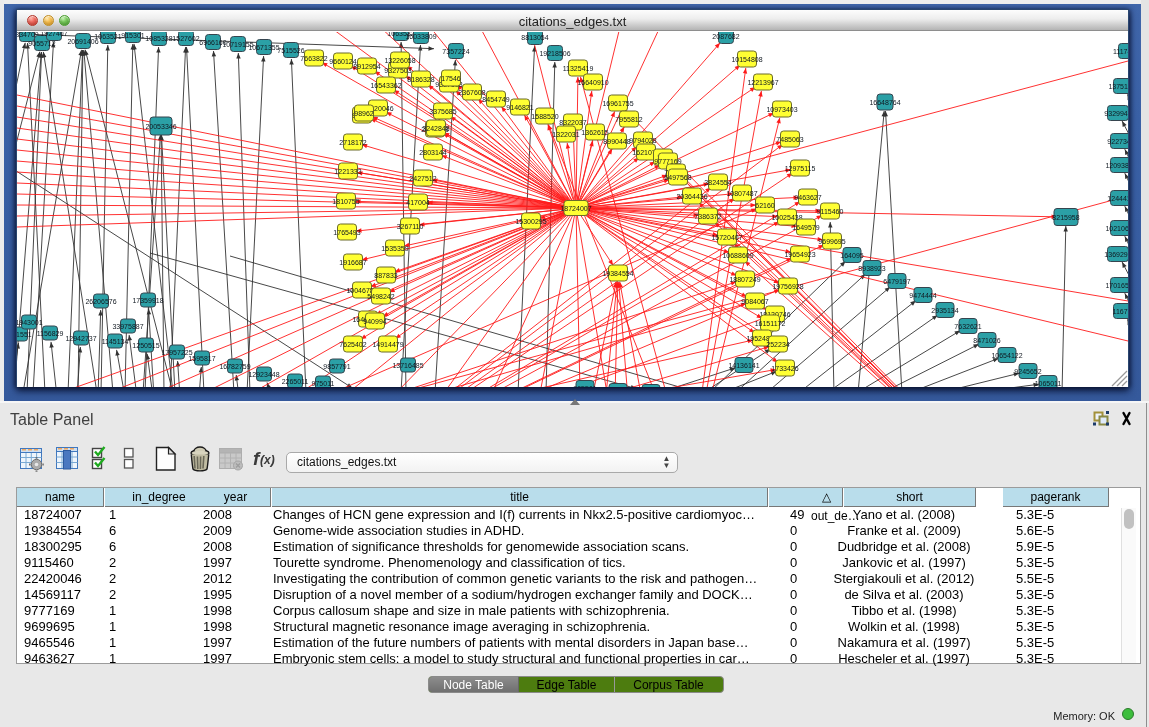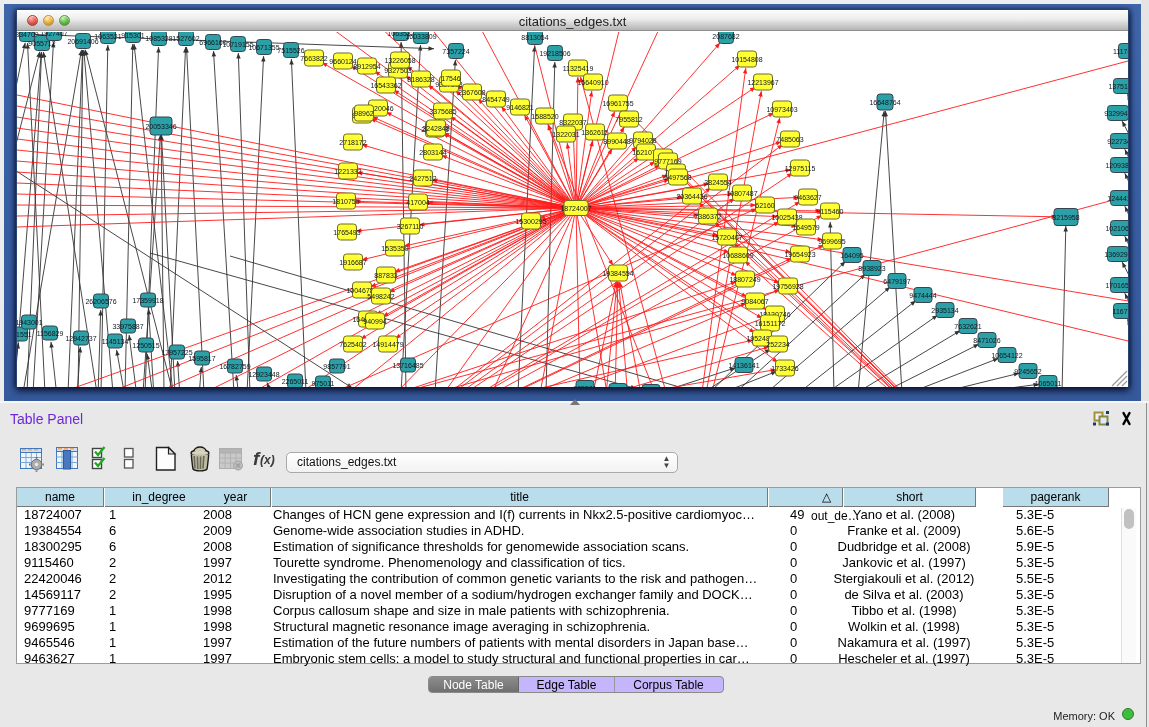--- a/index.html
+++ b/index.html
@@ -8,21 +8,21 @@
 #win { position:absolute; left:16px; top:9px; width:1113px; height:378px; border:1px solid #2a466f; border-radius:0; background:#fff; box-shadow:0 4px 7px rgba(5,12,40,0.85), 2px 0 4px rgba(5,12,40,0.4), -2px 0 4px rgba(5,12,40,0.4); }
 #titlebar { position:absolute; left:0; top:0; width:1111px; height:21px; background:linear-gradient(180deg,#fdfdfd 0%,#ededed 45%,#d2d2d2 70%,#b4b4b4 100%); border-bottom:1px solid #8e8e8e; }
 #title { position:absolute; left:0; top:3.5px; width:1111px; text-align:center; font-size:13px; color:#222; }
 .tl { position:absolute; top:5px; width:11px; height:11px; border-radius:50%; box-shadow:inset 0 1px 1px rgba(255,255,255,0.7), inset 0 -2px 2px rgba(0,0,0,0.12); }
 #tlr { left:10px; background:radial-gradient(circle at 35% 28%, #ffb3a8 0%, #ee6a5f 40%, #d33b2f 100%); border:1px solid #b2382c; }
 #tly { left:26px; background:radial-gradient(circle at 35% 28%, #ffe9b0 0%, #f5bd4f 40%, #df9b27 100%); border:1px solid #c08e24; }
 #tlg { left:42px; background:radial-gradient(circle at 35% 28%, #c5efb2 0%, #76c75a 40%, #4da132 100%); border:1px solid #4c9e31; }
 #canvas { position:absolute; left:0; top:22px; width:1111px; height:355px; background:#fff; overflow:hidden; }
 #splitter { position:absolute; left:0; top:401px; width:1149px; height:2px; background:#f6f6f6; }
 #panel { position:absolute; left:0; top:403px; width:1149px; height:324px; background:#e8e8e8; }
-#ptitle { position:absolute; left:10px; top:8px; font-size:14px; color:#6d28d9; }
+#ptitle { position:absolute; left:10px; top:8px; font-size:16px; color:#404040; }
 #redge { position:absolute; left:1146px; top:0; width:1px; height:324px; background:#8e8e8e; }
 #pticons { position:absolute; right:14px; top:7px; }
 
 #toolbar { position:absolute; left:0; top:36px; width:1149px; height:46px; }
 .tbi { position:absolute; top:10px; }
 #dropdown { position:absolute; left:286px; top:13px; width:392px; height:21px; background:linear-gradient(#ffffff,#f2f2f2); border:1px solid #a9a9a9; border-radius:5px; font-size:12px; color:#111; line-height:19px; padding-left:10px; }
 #ddstep { position:absolute; right:4px; top:2px; width:13px; height:16px; font-size:8px; color:#444; text-align:center; line-height:7px; }
 
 #tablewrap { position:absolute; left:16px; top:84px; width:1125px; height:177px; background:#ffffff; border:1px solid #9b9b9b; }
 .hcell { position:absolute; top:0; height:19px; background:#b9ddeb; border-right:1px solid #777; border-bottom:1px solid #777; font-size:12px; color:#000; text-align:center; line-height:19px; }
@@ -31,21 +31,21 @@
 .c0 { left:8px; width:85px; }
 .c1 { left:93px; width:90px; }
 .c2 { left:187px; width:70px; }
 .c3 { left:257px; width:496px; }
 .c4 { left:774px; width:70px; }
 .c5 { left:800px; width:176px; text-align:center; }
 .c6 { left:1000px; width:100px; }
 #vscroll { position:absolute; left:1104px; top:20px; width:15px; height:155px; background:#fafafa; border-left:1px solid #e0e0e0; }
 #vthumb { position:absolute; left:2px; top:1px; width:10px; height:20px; background:#c1c1c1; border-radius:5px; }
 
-#tabs { position:absolute; left:428px; top:273px; width:296px; height:17px; border:1px solid #8a8a8a; border-radius:4px; background:#c4b5fd; font-size:12px; display:flex; overflow:hidden; }
+#tabs { position:absolute; left:428px; top:273px; width:296px; height:17px; border:1px solid #8a8a8a; border-radius:4px; background:#4d7c0f; font-size:12px; display:flex; overflow:hidden; }
 .tab { flex:0 0 auto; text-align:center; line-height:16px; color:#000; border-right:1px solid #999; padding:0; }
 .tab.sel { background:linear-gradient(#8d8d8d,#6f6f6f); color:#fff; border-right:1px solid #666; }
 #memory { position:absolute; right:34px; top:307px; font-size:11px; color:#222; }
 #memdot { position:absolute; right:15px; top:305px; width:12px; height:12px; border-radius:50%; background:#3dbe3d; border:1px solid #2c7a2c; }
 svg text { font-family:"Liberation Sans", sans-serif; } body { -webkit-font-smoothing:antialiased; }
 </style></head>
 <body>
 <div id="net">
   <div id="lsliver"></div>
     <div id="rsliver"></div>

